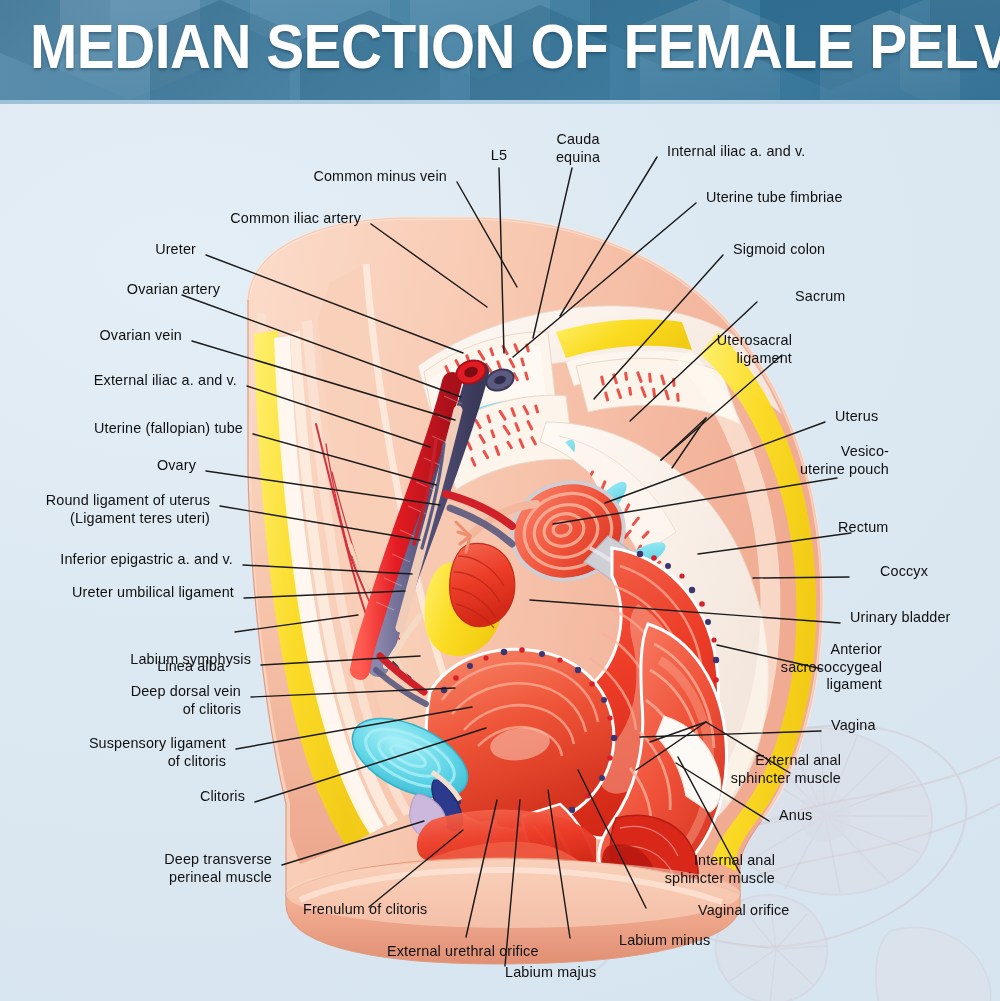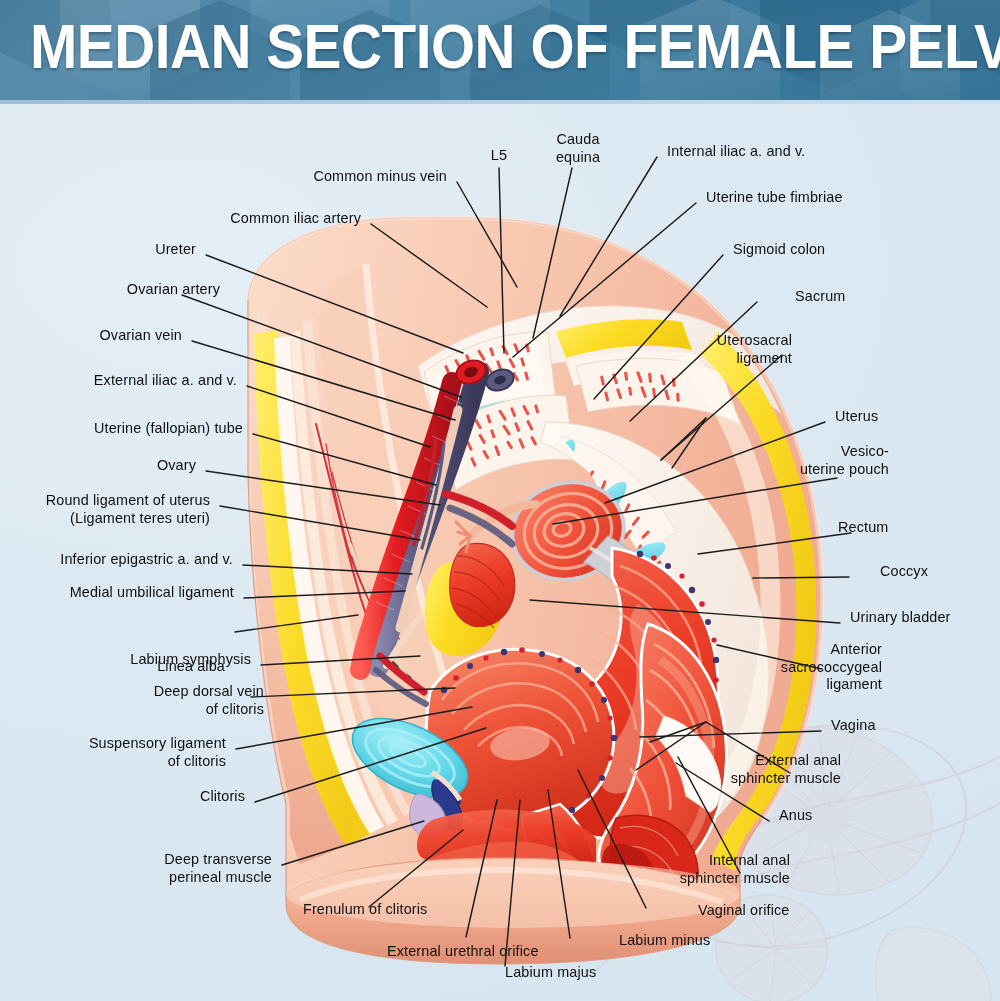--- a/index.html
+++ b/index.html
@@ -721,24 +721,24 @@
       <div class="lbl r" style="top: 210px; right: 639px;">Common iliac artery</div>
       <div class="lbl r" style="top: 241px; right: 804px;">Ureter</div>
       <div class="lbl r" style="top: 281px; right: 780px;">Ovarian artery</div>
       <div class="lbl r" style="top: 327px; right: 818px;">Ovarian vein</div>
       <div class="lbl r" style="top: 372px; right: 763px;">External iliac a. and v.</div>
       <div class="lbl r" style="top: 420px; right: 757px;">Uterine (fallopian) tube</div>
       <div class="lbl r" style="top: 457px; right: 804px;">Ovary</div>
       <div class="lbl r" style="top: 492px; right: 790px;">Round ligament of uterus
 (Ligament teres uteri)</div>
       <div class="lbl r" style="top: 551px; right: 767px;">Inferior epigastric a. and v.</div>
-      <div class="lbl r" style="top: 584px; right: 766px;">Medial umbilical ligament</div>
+      <div class="lbl r" style="top: 584px; right: 766px;">Ureter umbilical ligament</div>
       <div class="lbl r" style="top: 618px; right: 775px; margin-top: 40px;">Linea alba</div>
       <div class="lbl r" style="top: 651px; right: 749px;">Labium symphysis</div>
-      <div class="lbl r" style="top: 683px; right: 736px;">Deep dorsal vein
+      <div class="lbl r" style="top: 683px; right: 759px;">Deep dorsal vein
 of clitoris</div>
       <div class="lbl r" style="top: 735px; right: 774px;">Suspensory ligament
 of clitoris</div>
       <div class="lbl r" style="top: 788px; right: 755px;">Clitoris</div>
       <div class="lbl r" style="top: 851px; right: 728px;">Deep transverse
 perineal muscle</div>
       <div class="lbl c" style="top: 147px; left: 419px; width: 160px;">L5</div>
       <div class="lbl c" style="top: 131px; left: 498px; width: 160px;">Cauda
 equina</div>
       <div class="lbl l" style="top: 143px; left: 667px;">Internal iliac a. and v.</div>
@@ -753,21 +753,21 @@
       <div class="lbl l" style="top: 519px; left: 838px;">Rectum</div>
       <div class="lbl l" style="top: 563px; left: 880px;">Coccyx</div>
       <div class="lbl l" style="top: 609px; left: 850px;">Urinary bladder</div>
       <div class="lbl r" style="top: 641px; right: 118px;">Anterior
 sacrococcygeal
 ligament</div>
       <div class="lbl l" style="top: 717px; left: 831px;">Vagina</div>
       <div class="lbl r" style="top: 752px; right: 159px;">External anal
 sphincter muscle</div>
       <div class="lbl l" style="top: 807px; left: 779px;">Anus</div>
-      <div class="lbl r" style="top: 852px; right: 210px;">Internal anal
+      <div class="lbl r" style="top: 852px; right: 225px;">Internal anal
 sphincter muscle</div>
       <div class="lbl l" style="top: 901px; left: 303px;">Frenulum of clitoris</div>
       <div class="lbl l" style="top: 931px; left: 387px; margin-top: 12px;">External urethral orifice</div>
       <div class="lbl l" style="top: 964px; left: 505px;">Labium majus</div>
       <div class="lbl l" style="top: 932px; left: 619px;">Labium minus</div>
       <div class="lbl l" style="top: 902px; left: 698px;">Vaginal orifice</div>
     </div>
 
 </div>
 

